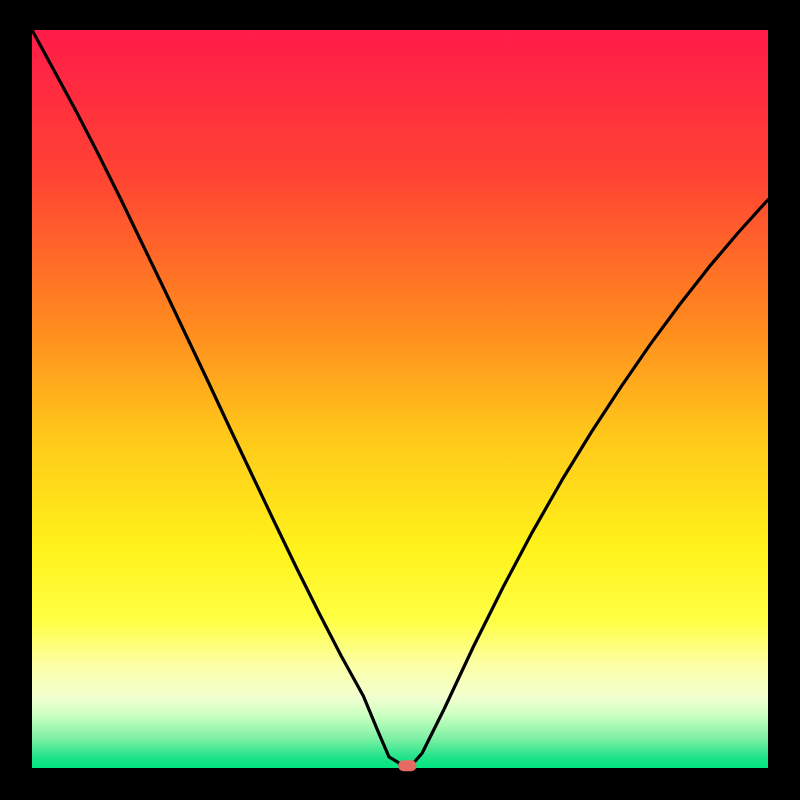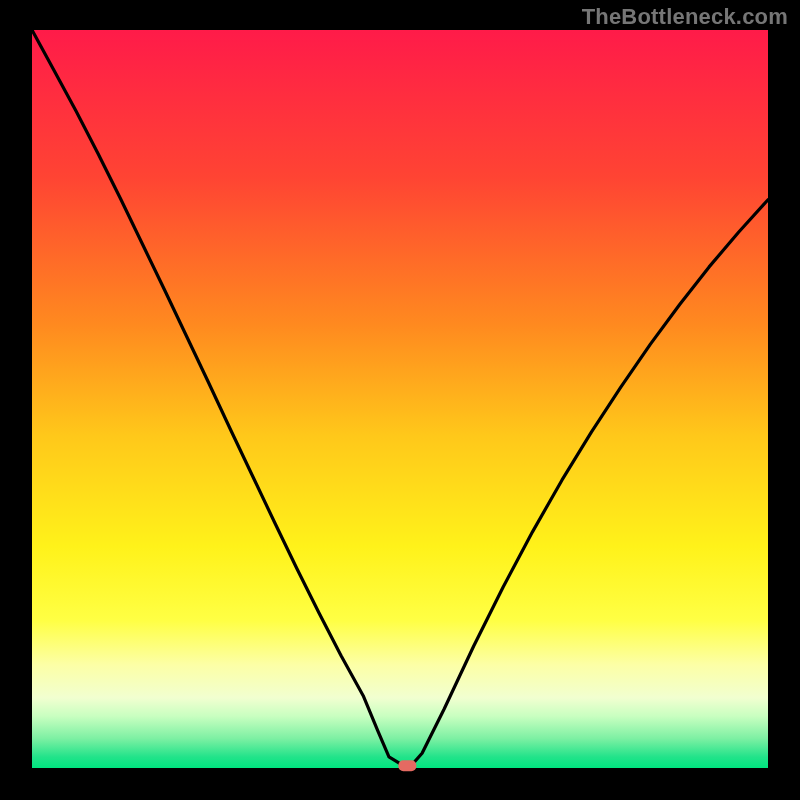--- a/index.html
+++ b/index.html
@@ -30,21 +30,20 @@
   svg {
     position: absolute;
     top: 0;
     left: 0;
   }
 </style>
 </head>
 <body>
 <div class="frame">
 
-<div class="watermark">TheBottleneck.com</div>
 
 <svg id="chart-svg" width="800" height="800" viewBox="0 0 800 800">
   <defs>
     <linearGradient id="bg-grad" x1="0" y1="0" x2="0" y2="1">
           <stop offset="0%" stop-color="#ff1b49"></stop>
           <stop offset="20%" stop-color="#ff4433"></stop>
           <stop offset="40%" stop-color="#ff8a1f"></stop>
           <stop offset="55.00000000000001%" stop-color="#ffc81a"></stop>
           <stop offset="70%" stop-color="#fff21a"></stop>
           <stop offset="80%" stop-color="#ffff44"></stop>

